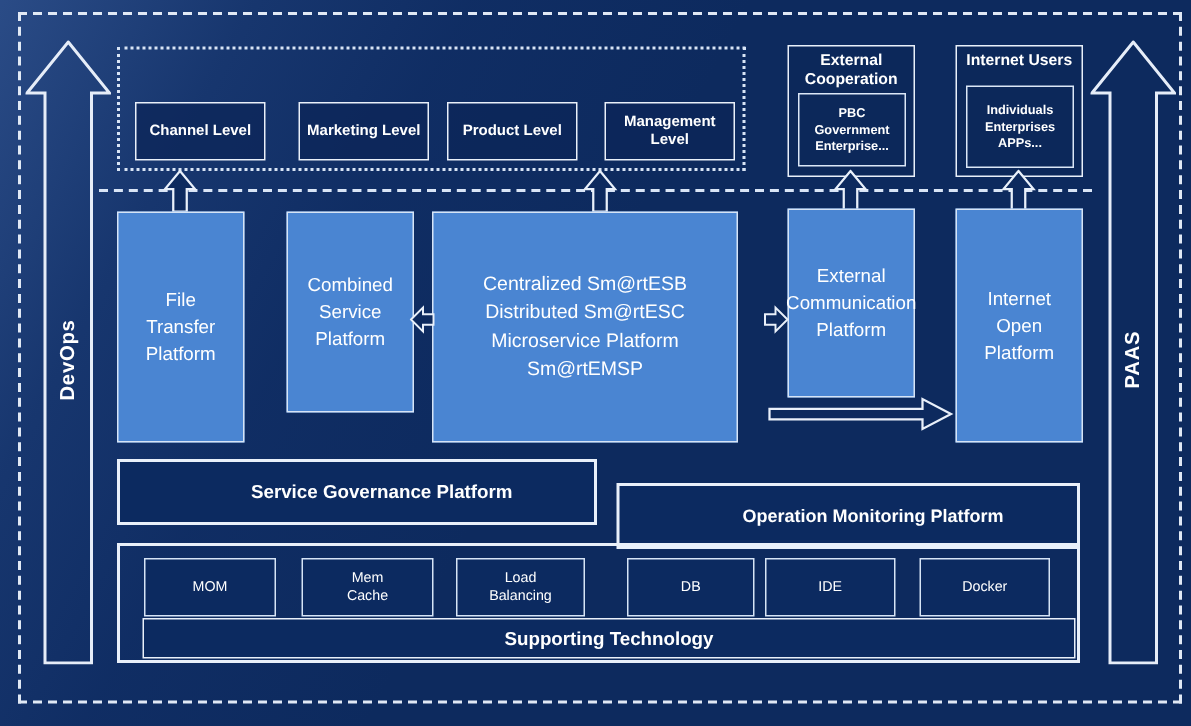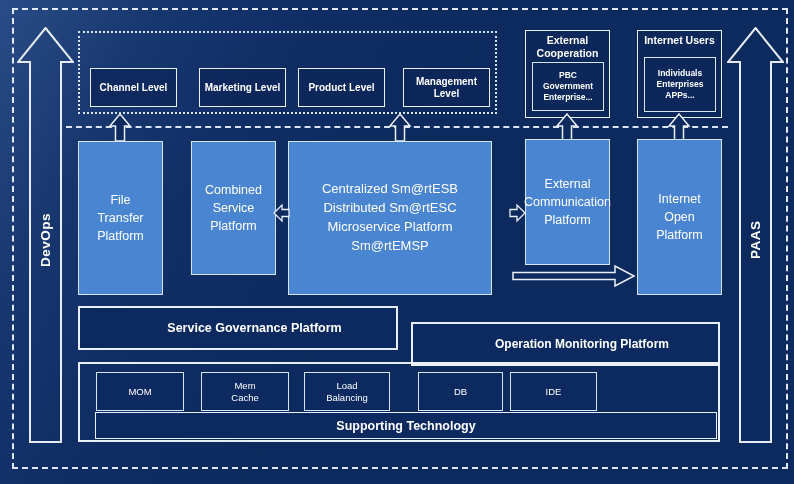--- a/index.html
+++ b/index.html
@@ -146,15 +146,16 @@
   <div class="abs flexc dark-box g-monitor">Operation Monitoring Platform</div>
 
   <div class="abs support-wrap"></div>
   <div class="abs flexc pre tech-box t1">MOM</div>
   <div class="abs flexc pre tech-box t2">Mem
 Cache</div>
   <div class="abs flexc pre tech-box t3">Load
 Balancing</div>
   <div class="abs flexc pre tech-box t4">DB</div>
   <div class="abs flexc pre tech-box t5">IDE</div>
+  <div class="abs flexc pre tech-box t6">Docker</div>
   <div class="abs flexc support-bar">Supporting Technology</div>
 
 </div>
 
 </body></html>

